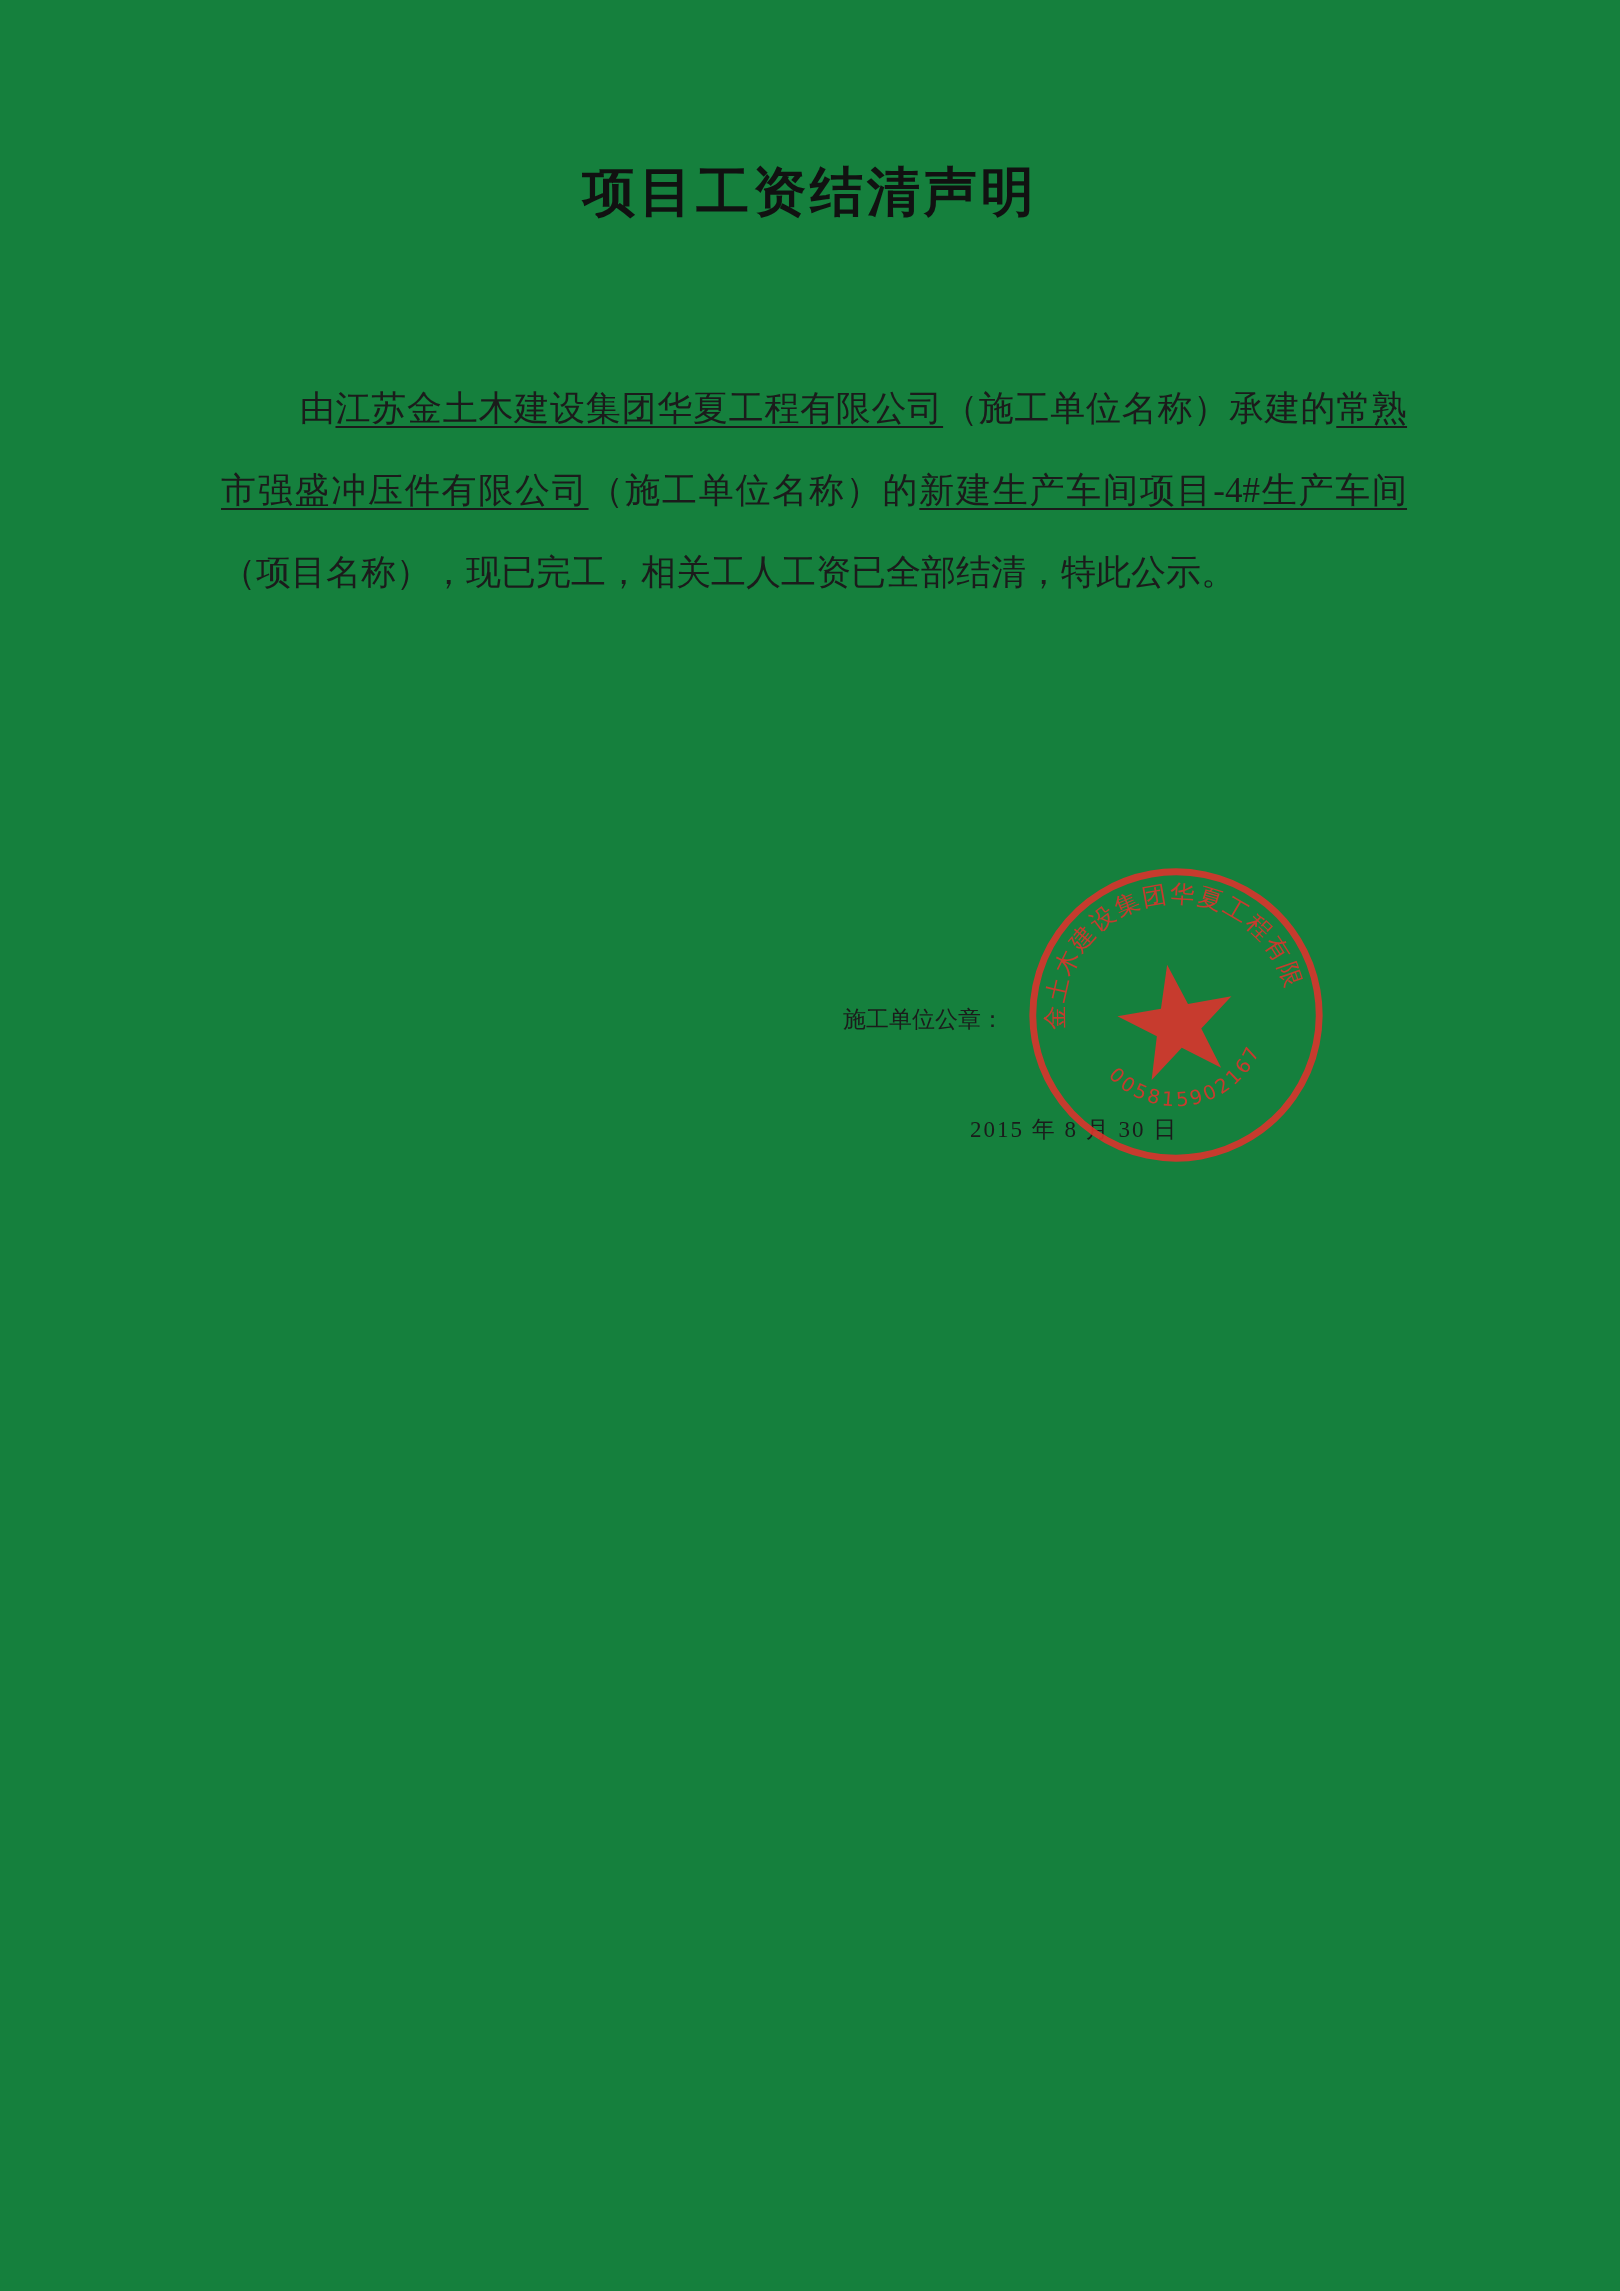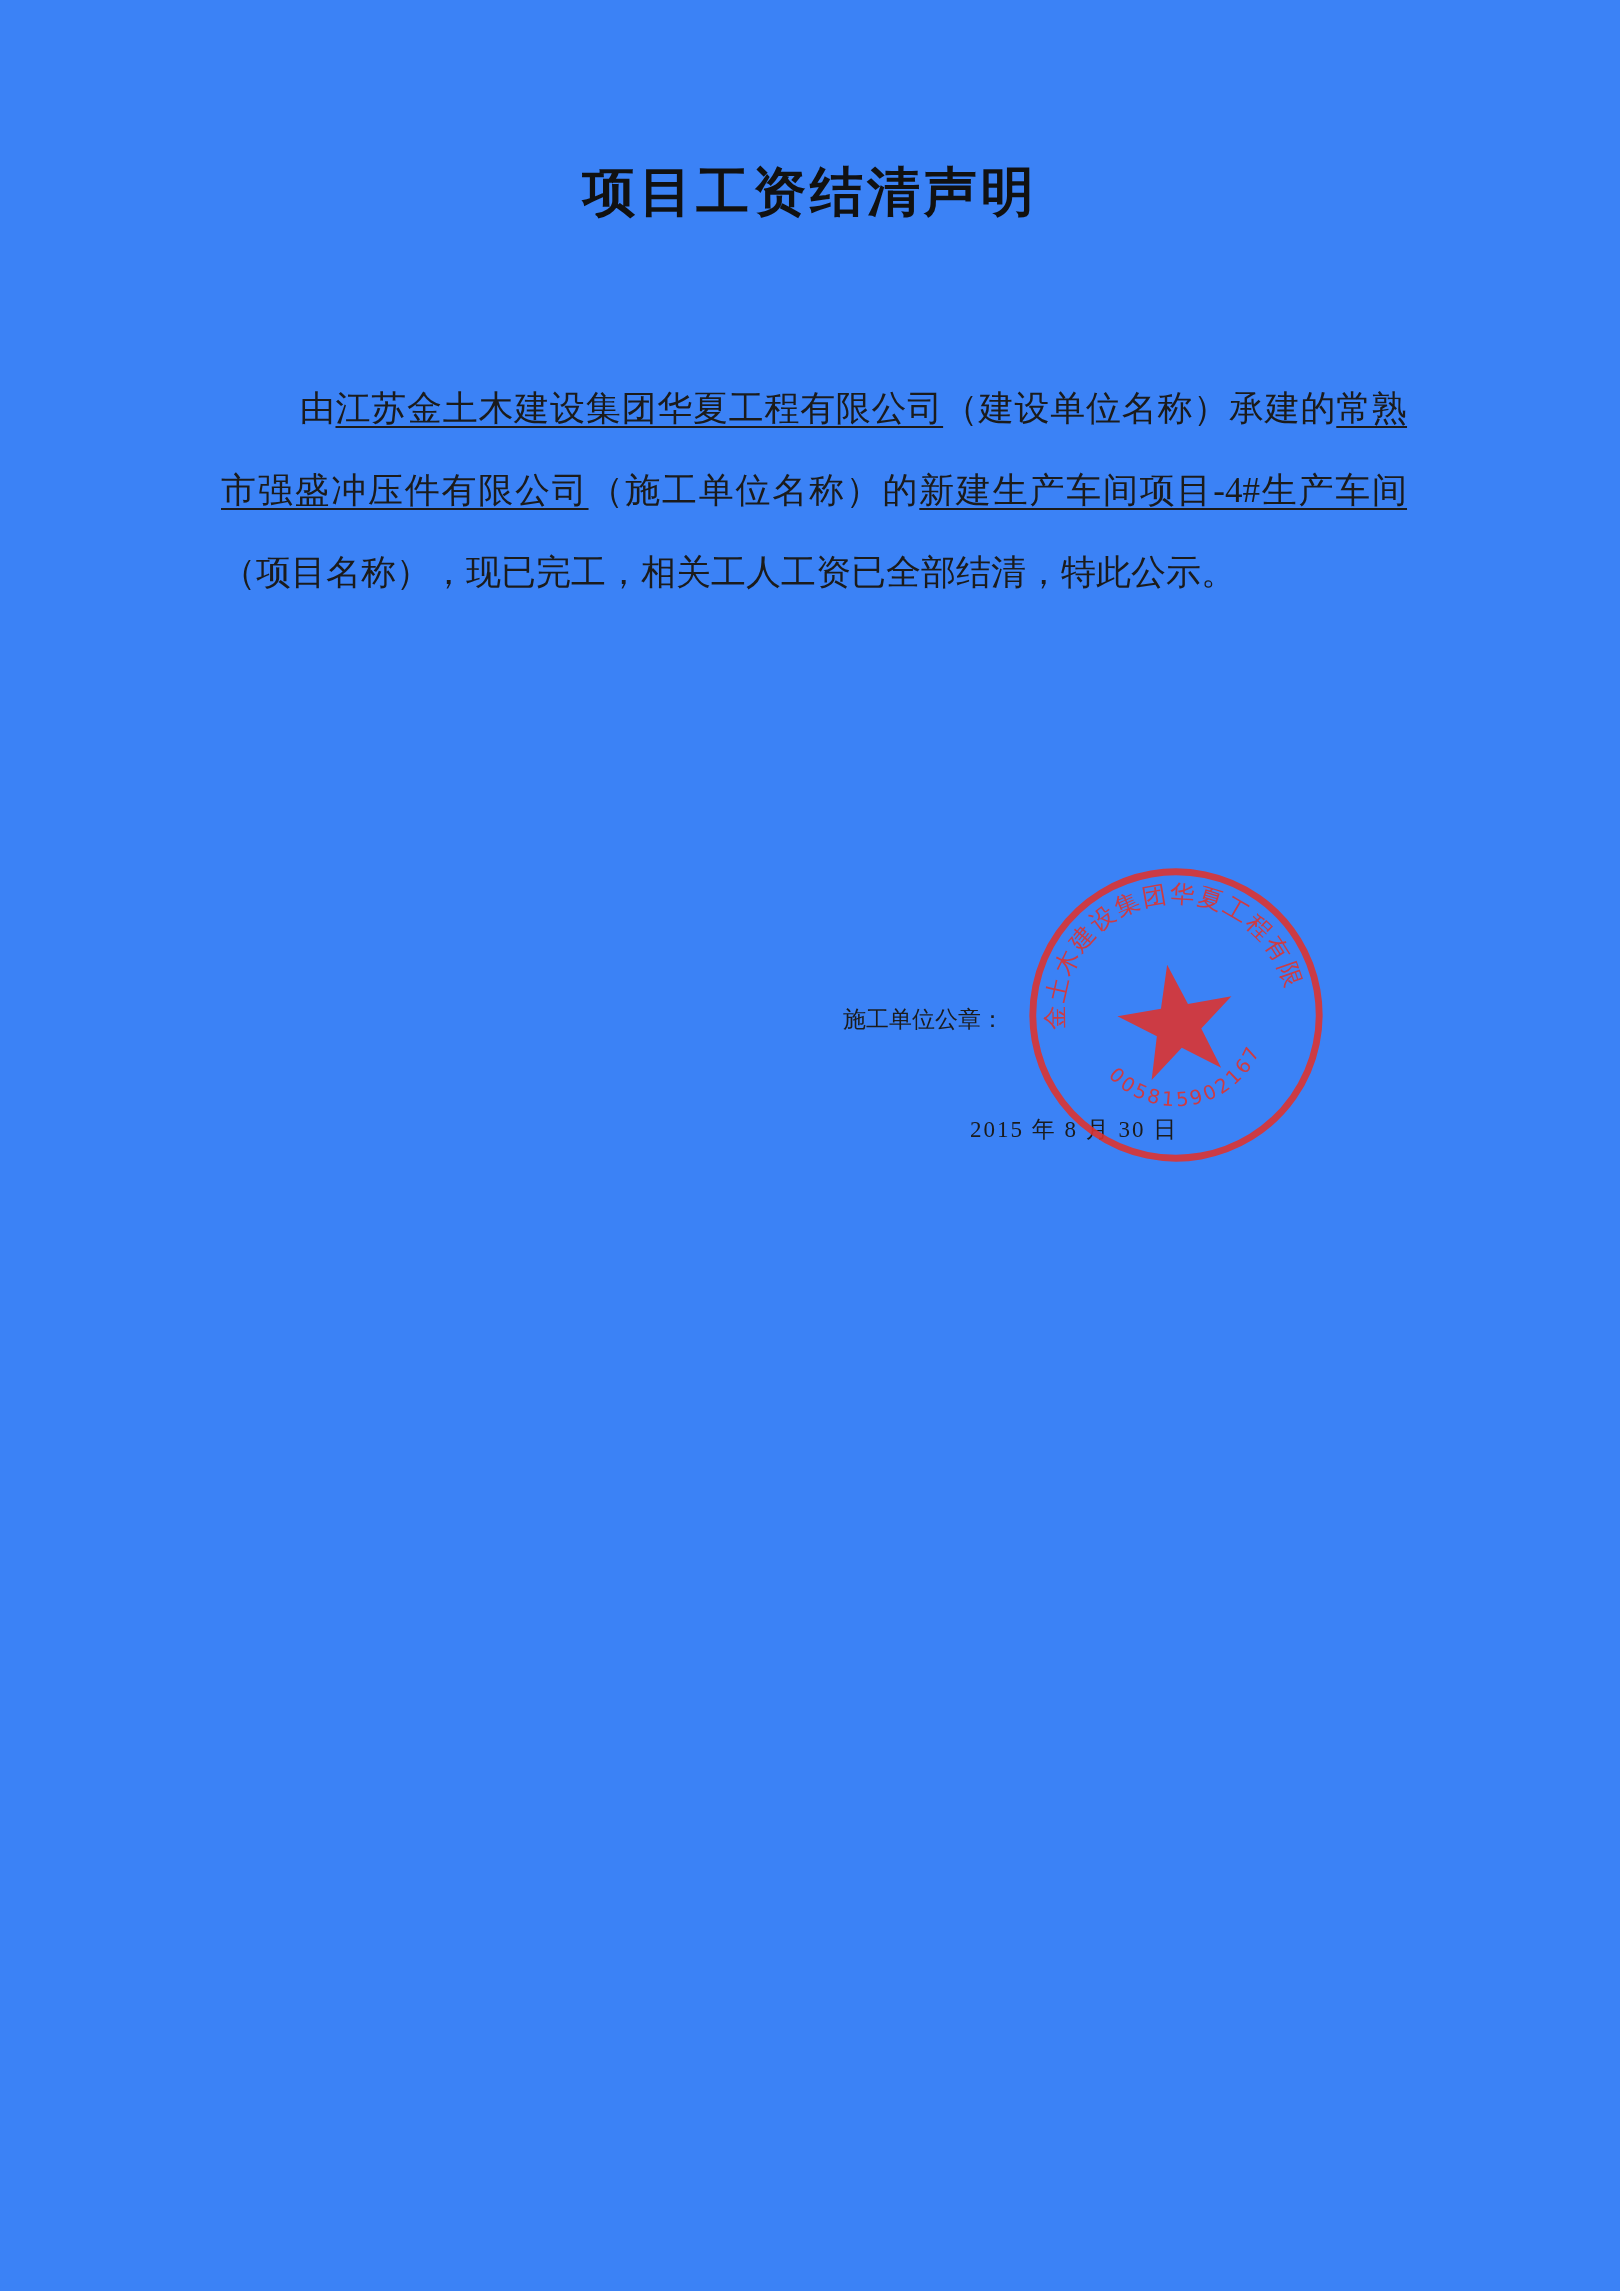--- a/index.html
+++ b/index.html
@@ -12,21 +12,21 @@
     height: 2292px;
     position: relative;
     font-family: "Liberation Serif", "DejaVu Serif", serif;
     color: #1a1a1a;
     overflow: hidden;
   }
 
   .page {
     position: absolute;
     inset: 0;
-    background: #3b82f6;
+    background: #15803d;
   }
 
   .doc-title {
     position: absolute;
     top: 157px;
     left: 0;
     width: 100%;
     text-align: center;
     font-family: "DejaVu Sans", "Liberation Sans", sans-serif;
     font-weight: bold;
@@ -93,21 +93,21 @@
   }
 </style>
 </head>
 <body>
 
 <div class="page">
 
   <div class="doc-title">项目工资结清声明</div>
 
   <div class="body-block">
-    <span class="indent"></span><span>由</span><span class="fill">江苏金土木建设集团华夏工程有限公司</span><span>（建设单位名称）承建的</span><span class="fill">常熟市强盛冲压件有限公司</span><span>（施工单位名称）的</span><span class="fill">新建生产车间项目-4#生产车间</span><span>（项目名称），现已完工，相关工人工资已全部结清，特此公示。</span>
+    <span class="indent"></span><span>由</span><span class="fill">江苏金土木建设集团华夏工程有限公司</span><span>（施工单位名称）承建的</span><span class="fill">常熟市强盛冲压件有限公司</span><span>（施工单位名称）的</span><span class="fill">新建生产车间项目-4#生产车间</span><span>（项目名称），现已完工，相关工人工资已全部结清，特此公示。</span>
   </div>
 
   <div class="sig-block">
     <div class="sig-line">施工单位公章：</div>
     <div class="date-line">2015 年 8 月 30 日</div>
   </div>
 
   <div class="stamp">
     <svg viewBox="0 0 310 310" xmlns="http://www.w3.org/2000/svg">
       <defs>

